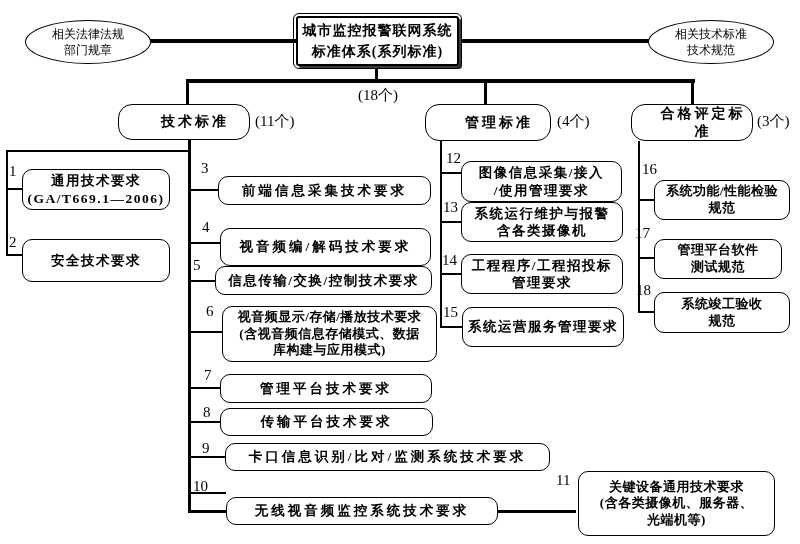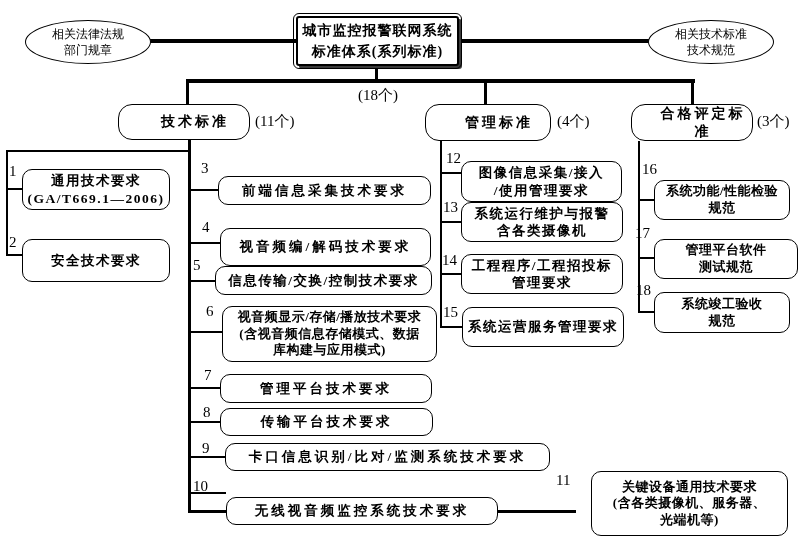--- a/index.html
+++ b/index.html
@@ -106,39 +106,39 @@
   <div class="num" style="left:204px;top:368px">7</div>
   <div class="box ls3" style="left:220px;top:374px;width:212px;height:29px">管理平台技术要求</div>
   <div class="num" style="left:203px;top:405px">8</div>
   <div class="box ls3" style="left:220px;top:408px;width:213px;height:28px">传输平台技术要求</div>
   <div class="num" style="left:202px;top:441px">9</div>
   <div class="box ls3" style="left:225px;top:443px;width:325px;height:28px">卡口信息识别/比对/监测系统技术要求</div>
   <div class="num" style="left:193px;top:479px">10</div>
   <div class="box ls3" style="left:226px;top:497px;width:272px;height:28px">无线视音频监控系统技术要求</div>
 
   <div class="num" style="left:556px;top:473px">11</div>
-  <div class="box ls0" style="left:591px;top:471px;width:197px;height:65px">关键设备通用技术要求
+  <div class="box ls0" style="left:578px;top:471px;width:197px;height:65px">关键设备通用技术要求
 (含各类摄像机、服务器、
 光端机等)</div>
 
   <div class="num" style="left:446px;top:151px">12</div>
   <div class="box" style="left:461px;top:161px;width:161px;height:41px">图像信息采集/接入
 /使用管理要求</div>
   <div class="num" style="left:443px;top:200px">13</div>
   <div class="box" style="left:461px;top:202px;width:162px;height:40px">系统运行维护与报警
 含各类摄像机</div>
   <div class="num" style="left:442px;top:253px">14</div>
   <div class="box" style="left:461px;top:254px;width:162px;height:40px">工程程序/工程招投标
 管理要求</div>
   <div class="num" style="left:443px;top:305px">15</div>
   <div class="box" style="left:462px;top:307px;width:162px;height:40px">系统运营服务管理要求</div>
 
   <div class="num" style="left:642px;top:162px">16</div>
   <div class="box ls0" style="left:654px;top:180px;width:136px;height:40px">系统功能/性能检验
 规范</div>
   <div class="num" style="left:635px;top:226px">17</div>
-  <div class="box ls0" style="left:654px;top:239px;width:144px;height:40px">管理平台软件
+  <div class="box ls0" style="left:654px;top:239px;width:128px;height:40px">管理平台软件
 测试规范</div>
   <div class="num" style="left:636px;top:283px">18</div>
   <div class="box ls0" style="left:654px;top:292px;width:136px;height:41px">系统竣工验收
 规范</div>
 
 </div>
 
 </body></html>

